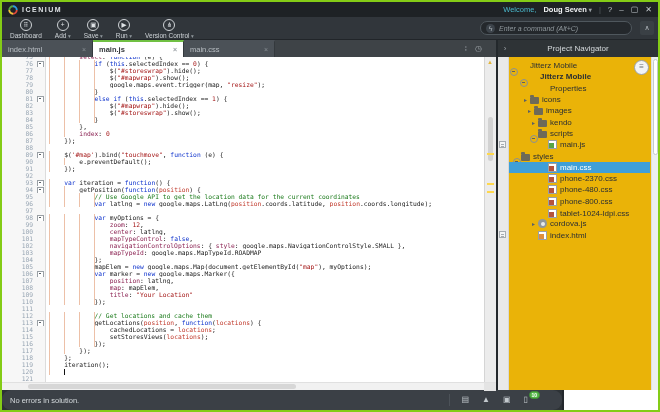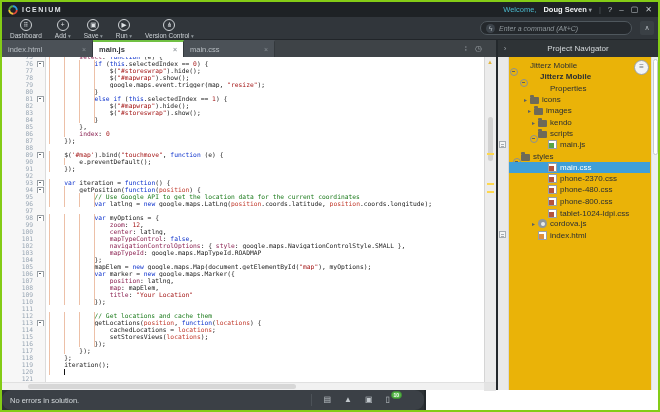--- a/index.html
+++ b/index.html
@@ -97,21 +97,21 @@
   .ticon.i-cordova { background:#8f979c; border-radius:50%; }
   .ticon.i-cordova::before { content:""; position:absolute; left:2.5px; top:2.5px; width:4px; height:4px; background:#e8ebed; border-radius:50%; }
   .gm { position:absolute; left:-10px; top:2px; width:7px; height:7px; background:#f4f5f6; border:0.5px solid #a7adb2; }
   .gm::before { content:""; position:absolute; left:1px; top:1.5px; right:1px; height:0.8px; background:#a7adb2; box-shadow:0 2px 0 #a7adb2; }
   .panel-scroll { position:absolute; right:0; top:0; bottom:0; width:7px; background:#eceff1; border-left:1px solid #dde0e2; }
   .panel-thumb { position:absolute; top:2px; left:1px; width:5px; height:96px; background:#ffffff; border:0.5px solid #c4c9cd; border-radius:3px; }
   .panel-menu { position:absolute; right:9px; top:3px; width:15px; height:15px; border:1.5px solid #9aa0a5; border-radius:50%;
                 background:#f2f4f5; color:#6a7075; font-size:8px; line-height:12px; text-align:center; z-index:5; }
   
   .bottomrow { display:flex; height:20px; }
-  .statusbar { width:422px; background:#3b4046; color:#d5dadd; font-size:7.5px; display:flex; align-items:center; padding:0 8px;border-radius:9px; }
+  .statusbar { width:560px; background:#3b4046; color:#d5dadd; font-size:7.5px; display:flex; align-items:center; padding:0 8px;border-radius:9px; }
   .status-icons { margin-left:auto; display:flex; align-items:center; gap:13px; padding:0 26px 0 12px; border-left:1px solid #4c5258; height:12px; color:#c3c9cd; font-size:8px; }
   .sicon { position:relative; line-height:10px; }
   .badge { position:absolute; top:-4px; left:5px; background:#55b948; color:#fff; font-size:5px; line-height:6px;
            padding:0 2px; border-radius:4px; border:0.5px solid #3f8a35; font-weight:bold; }
   .panel-bottom { flex:1; background:#fff; border-left:2px solid #23282c; }
 </style>
 </head>
 <body>
 
 <div class="window">

